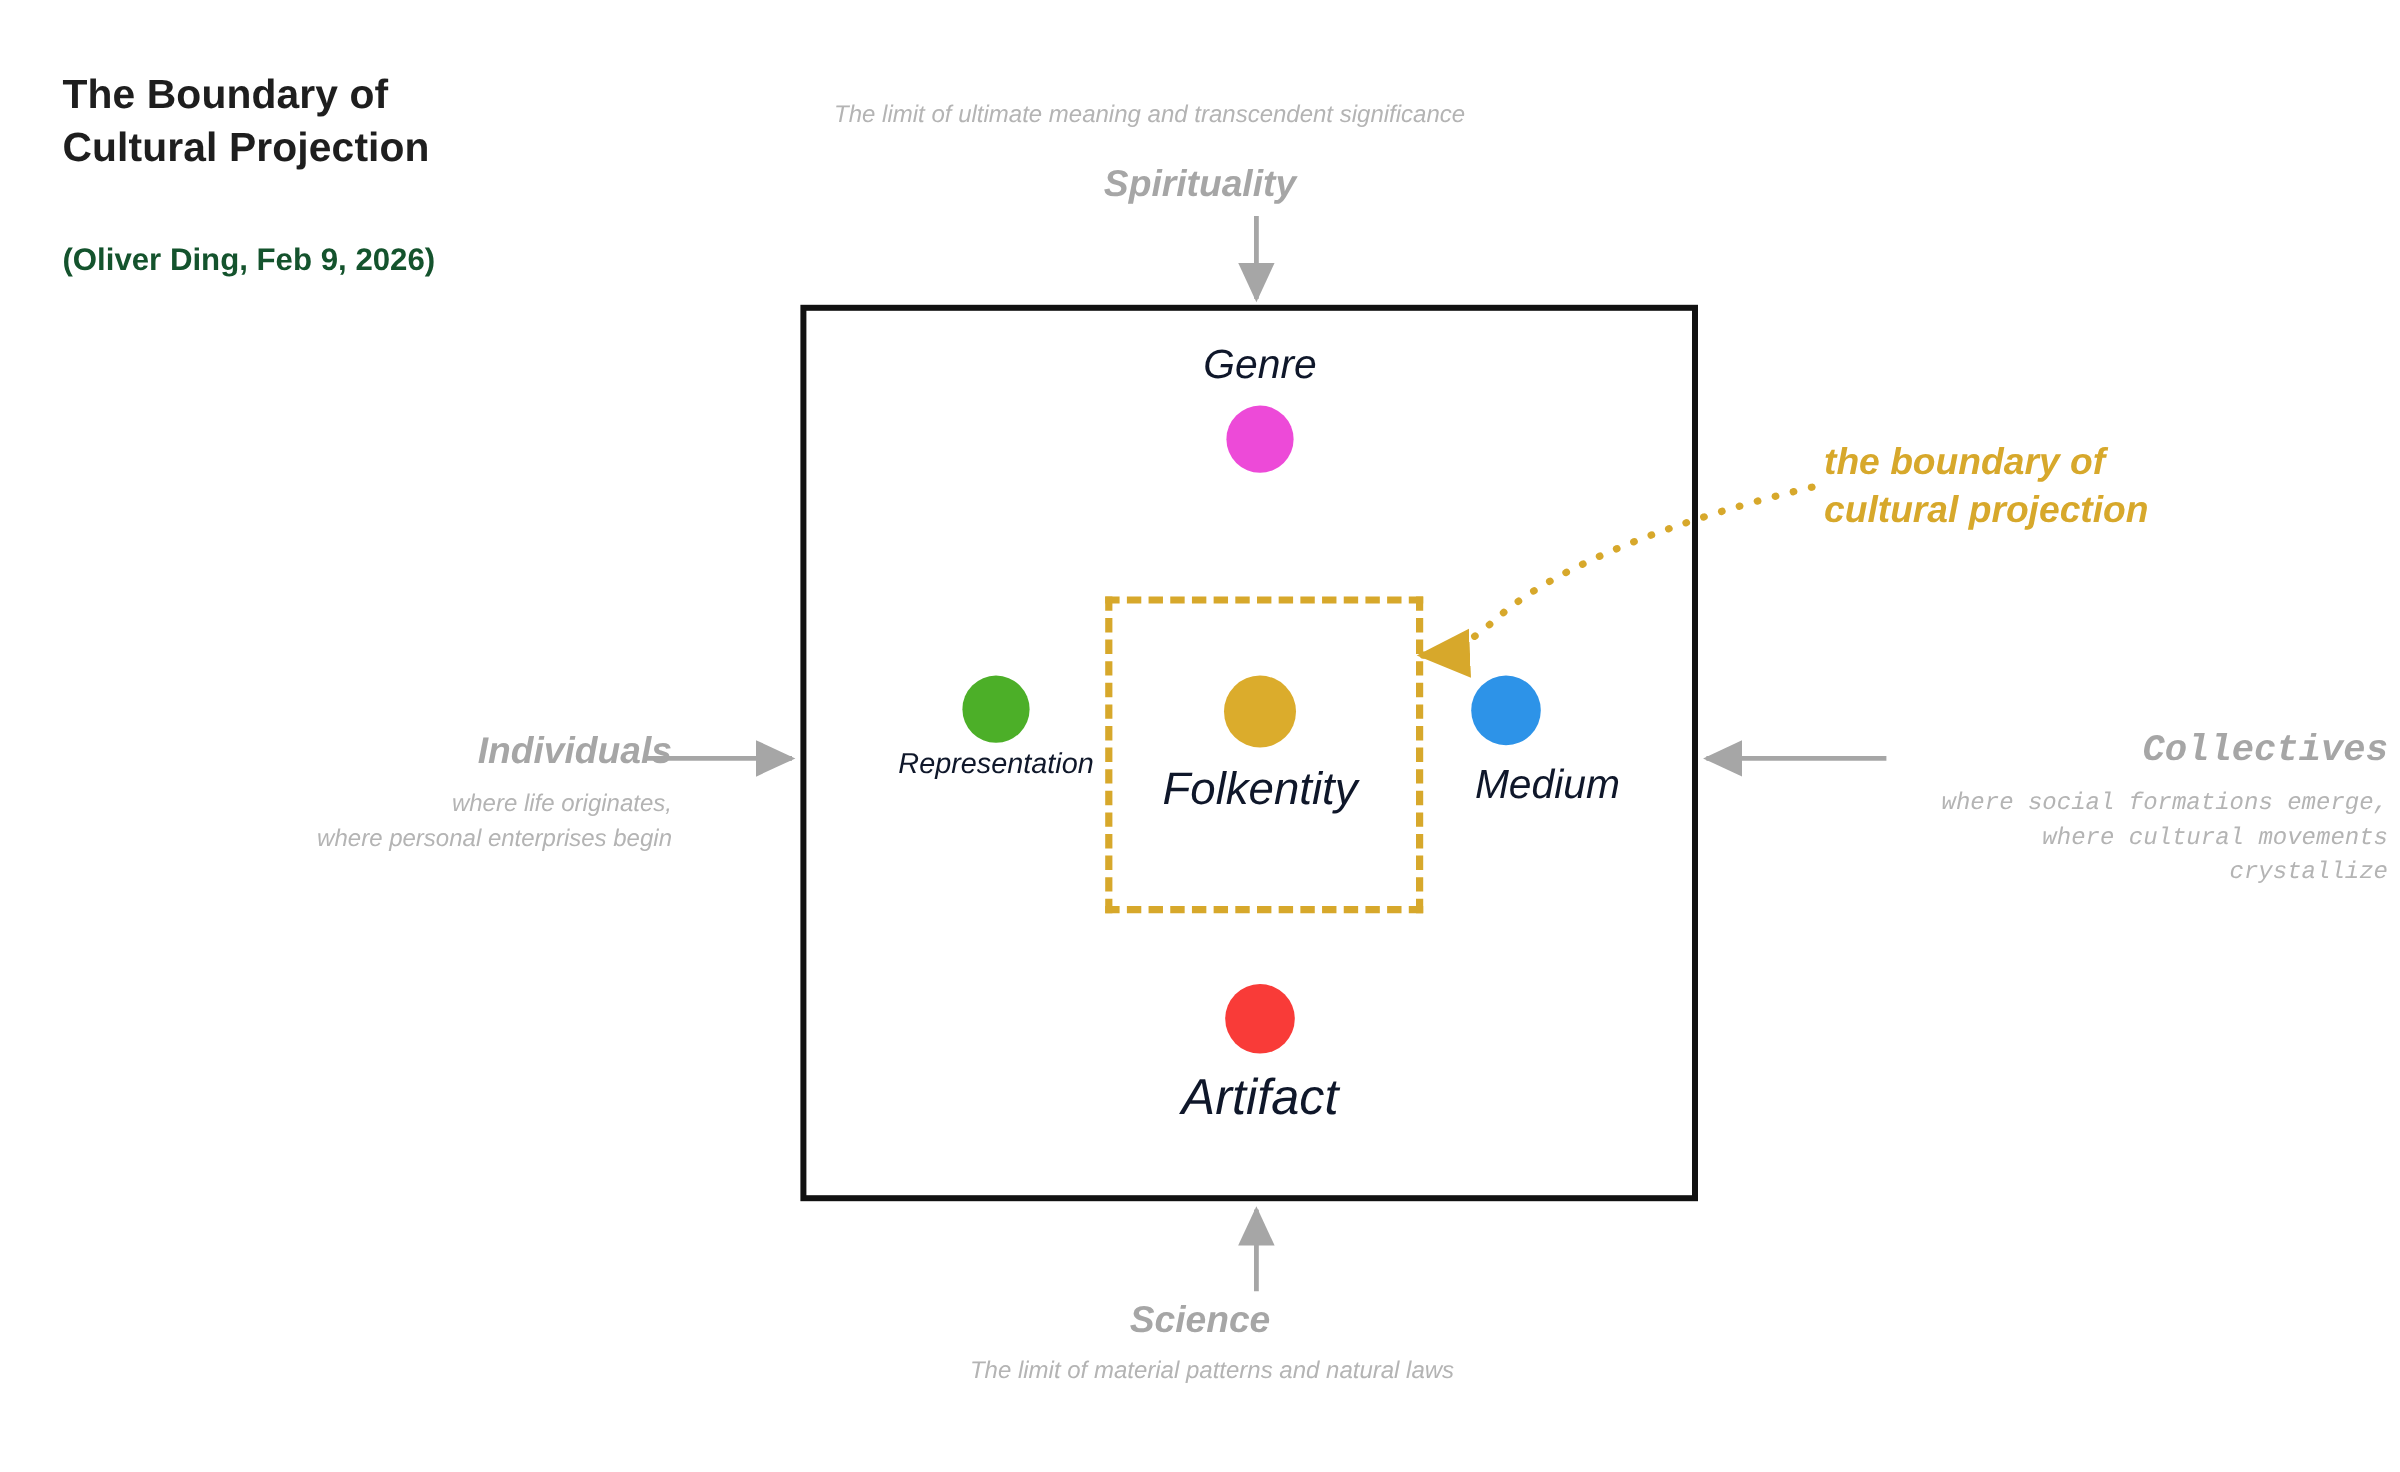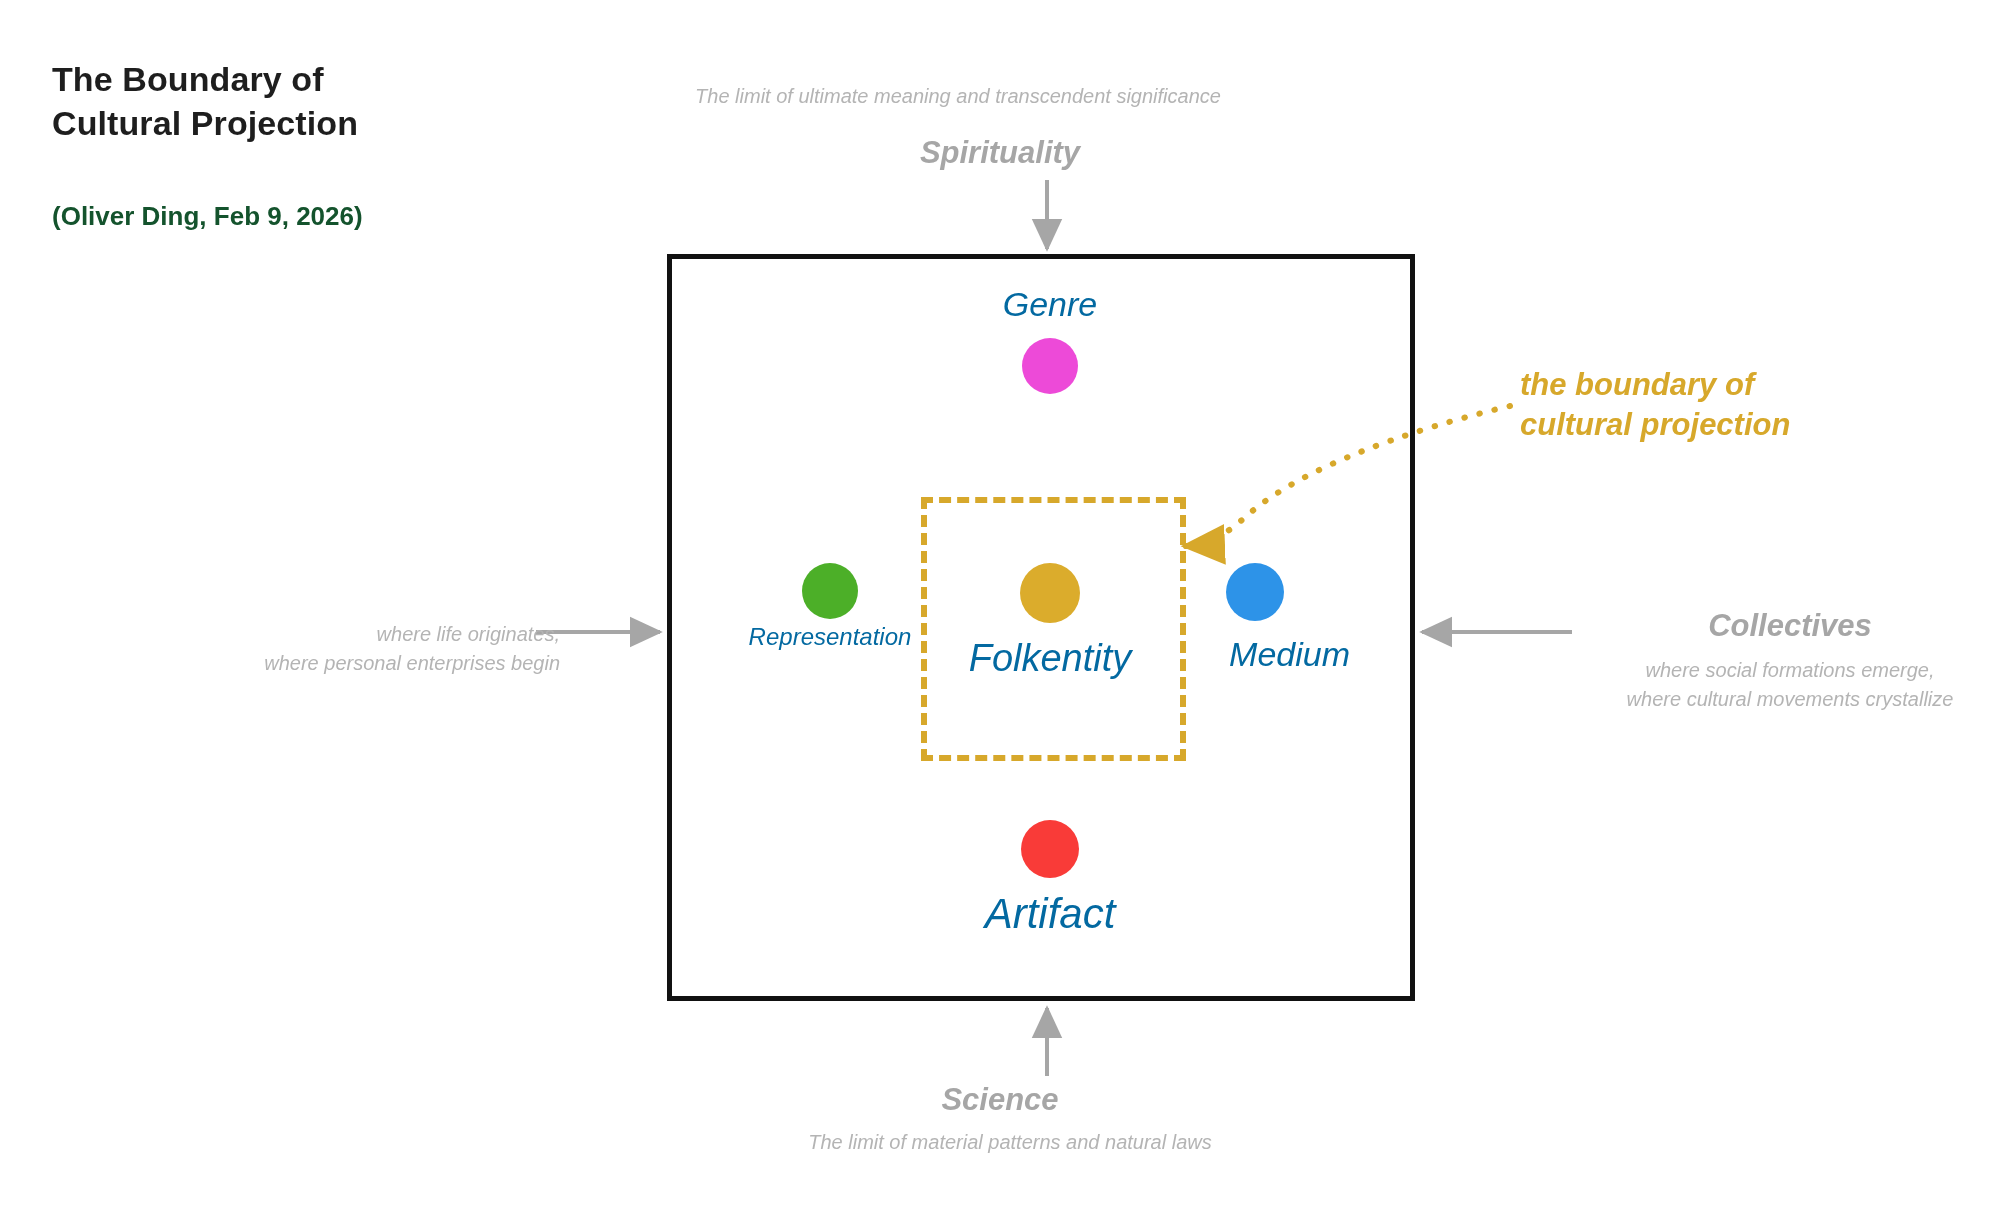--- a/index.html
+++ b/index.html
@@ -68,21 +68,21 @@
 
   
   .node { position: absolute; text-align: center; }
   .dot {
     border-radius: 50%;
     margin: 0 auto;
     display: block;
   }
   .node-label {
     font-style: italic;
-    color: #0369a1;
+    color: #0f172a;
     white-space: nowrap;
   }
 
   #node-genre { left: 940px; top: 285px; width: 220px; }
   #node-genre .node-label { font-size: 34px; margin-bottom: 14px; }
   #node-genre .dot { width: 56px; height: 56px; background: #ED4AD8; }
 
   #node-representation { left: 715px; top: 563px; width: 230px; }
   #node-representation .dot { width: 56px; height: 56px; background: #4CAF28; }
   #node-representation .node-label { font-size: 24px; margin-top: 4px; }
@@ -135,21 +135,22 @@
     width: 400px;
     text-align: right;
   }
   #left-caption .axis-title { display: block; }
   #left-caption .axis-sub { display: block; margin-top: 12px; }
 
   #right-caption {
     left: 1590px;
     top: 608px;
     width: 400px;
-    text-align: center;
+    text-align: right;
+    font-family: Liberation Mono, monospace;
   }
   #right-caption .axis-title { display: block; }
   #right-caption .axis-sub { display: block; margin-top: 12px; }
 
   #bottom-caption {
     left: 0px;
     top: 1082px;
     width: 2000px;
     text-align: center;
   }
@@ -205,20 +206,21 @@
 <div class="abs" id="dashed-box"></div>
 
 <div class="abs" id="top-caption">
   <span class="axis-sub">The limit of ultimate meaning and transcendent significance</span>
 </div>
 <div class="abs" id="spirituality-wrap">
   <span class="axis-title">Spirituality</span>
 </div>
 
 <div class="abs" id="left-caption">
+  <span class="axis-title">Individuals</span>
   <span class="axis-sub">where life originates,
 where personal enterprises begin</span>
 </div>
 
 <div class="abs" id="right-caption">
   <span class="axis-title">Collectives</span>
   <span class="axis-sub">where social formations emerge,
 where cultural movements crystallize</span>
 </div>
 

